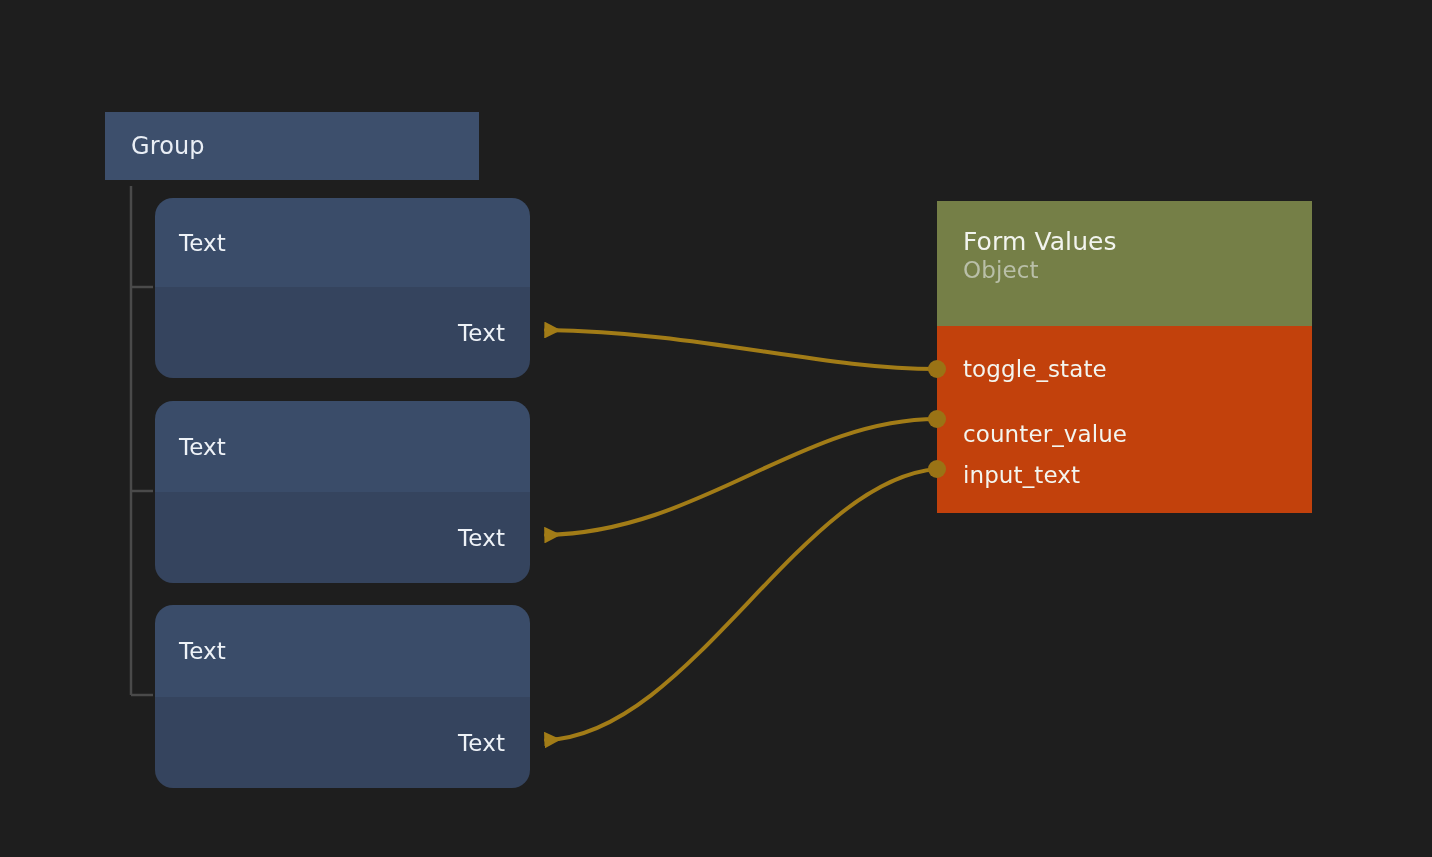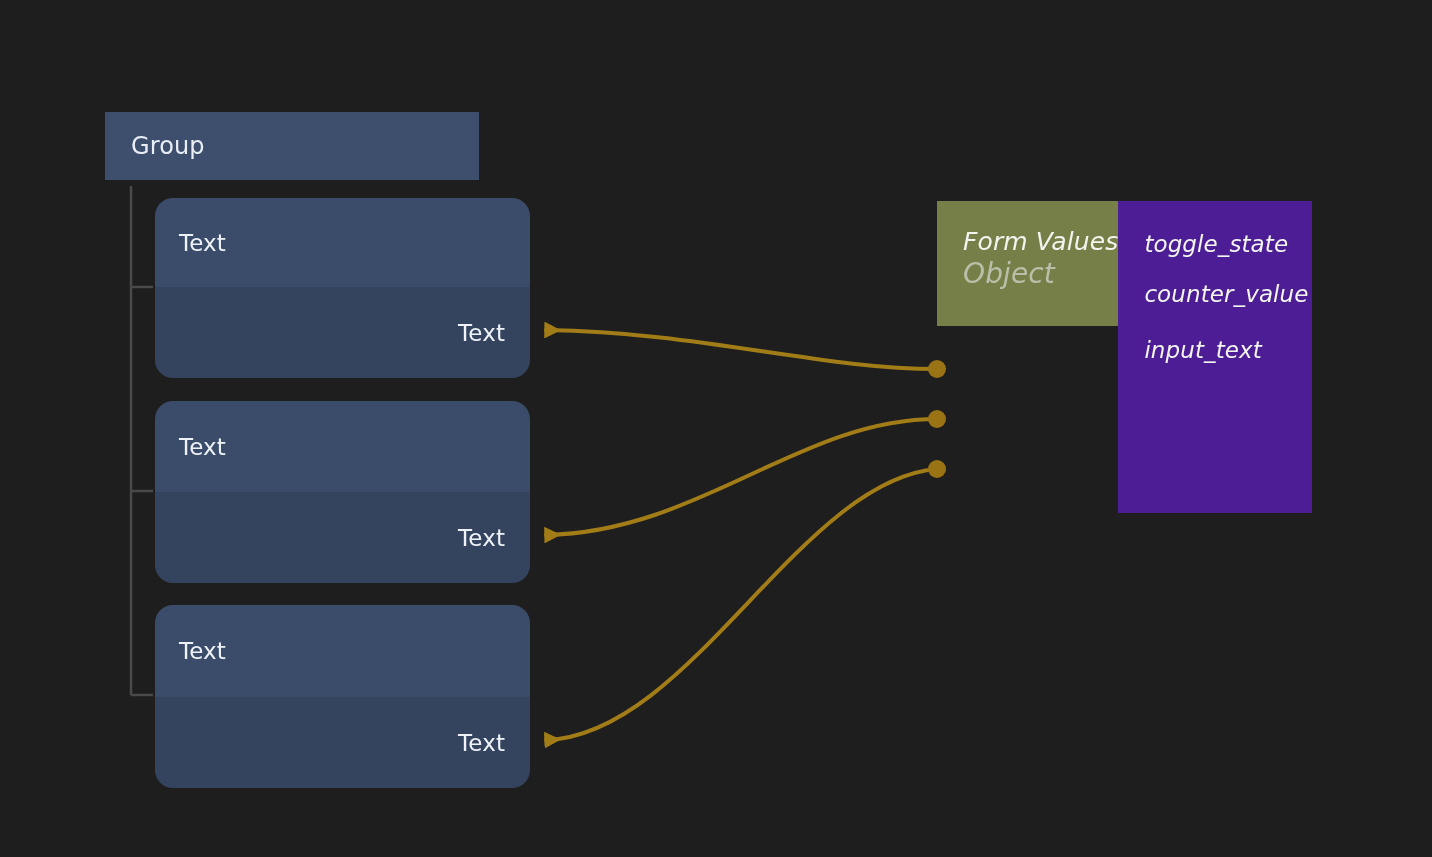--- a/index.html
+++ b/index.html
@@ -82,43 +82,42 @@
   .blue-node .body-label {
     color: #eef2f7;
     font-size: 23px;
     padding-right: 25px;
     letter-spacing: 0.1px;
   }
 
   
   .green-node {
     display: flex;
-    flex-direction: row;
-    font-style: italic;
+    flex-direction: column;
   }
   .green-node .node-head {
     background: #757f47;
     padding: 26px 0 0 26px;
     box-sizing: border-box;
     height: 125px;
   }
   .green-node .node-title {
     color: #f2f4ee;
     font-size: 25px;
     line-height: 1.18;
     letter-spacing: 0.1px;
   }
   .green-node .node-subtitle {
     color: #b9bfa8;
-    font-size: 28px;
+    font-size: 23px;
     line-height: 1.2;
     letter-spacing: 0.1px;
   }
   .green-node .node-body {
-    background: #4c1d95;
+    background: #c2410c;
     flex: 1 1 auto;
     position: relative;
   }
   .port-row {
     position: absolute;
     left: 0;
     height: 32px;
     display: flex;
     align-items: center;
     width: 100%;
@@ -210,21 +209,21 @@
 
   <div class="node green-node" style="left:937px; top:201px; width:375px; height:312px;">
     <div class="node-head">
       <div class="node-title">Form Values</div>
       <div class="node-subtitle">Object</div>
     </div>
     <div class="node-body">
       <div class="port-row" style="top:27px;">
         <span class="port-label">toggle_state</span>
       </div>
-      <div class="port-row" style="top:77px;">
+      <div class="port-row" style="top:92px;">
         <span class="port-label">counter_value</span>
       </div>
       <div class="port-row" style="top:127px;margin-top:6px;">
         <span class="port-label">input_text</span>
       </div>
     </div>
   </div>
 
   <div class="port-dot" style="left:937px; top:369px;"></div>
   <div class="port-dot" style="left:937px; top:419px;"></div>

